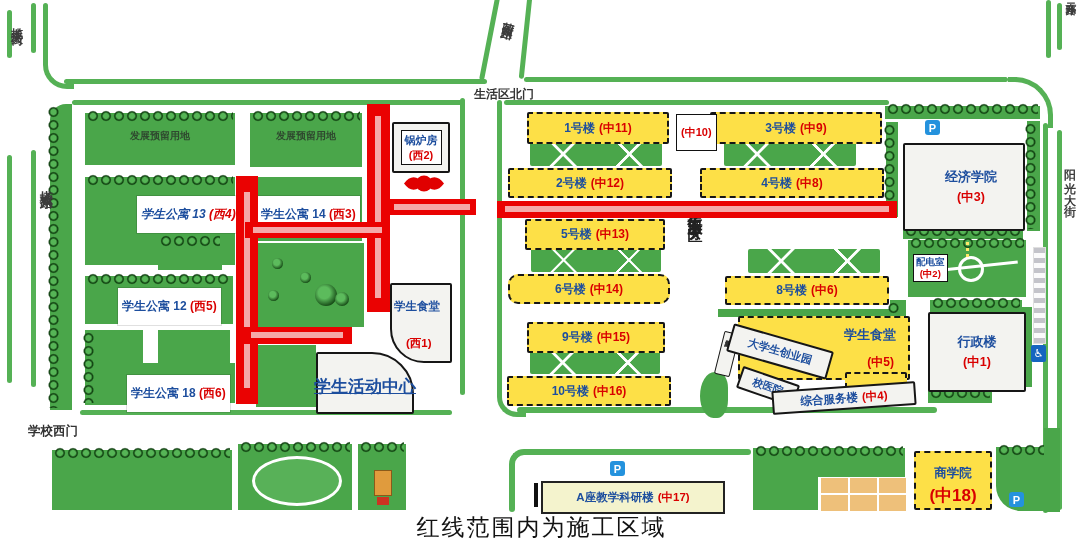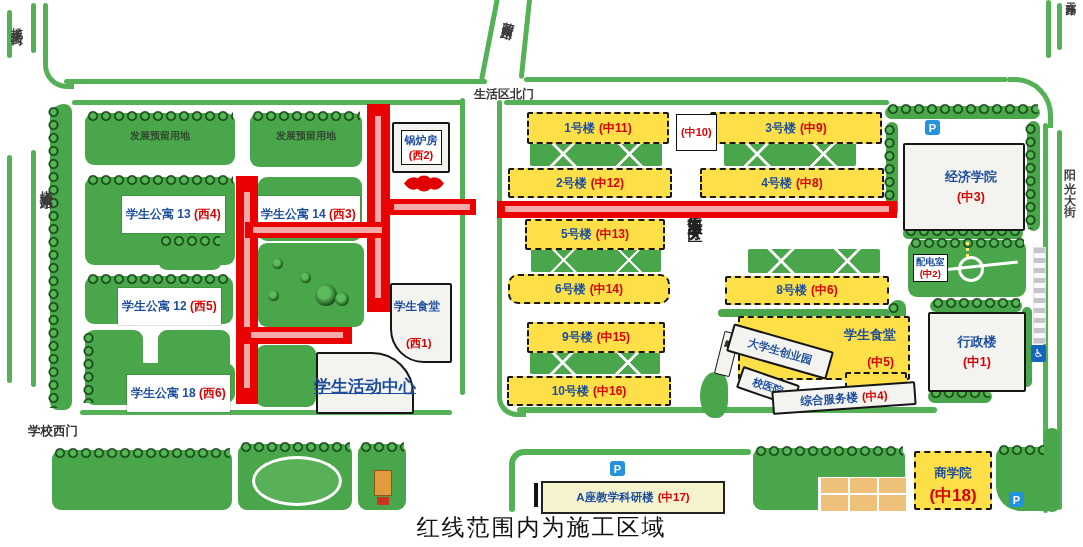--- a/index.html
+++ b/index.html
@@ -2,21 +2,21 @@
 <html><head>
 <meta charset="utf-8">
 <style>
   html,body{margin:0;padding:0;background:#fff;}
   #stage{position:relative;width:1083px;height:547px;background:#fff;overflow:hidden;
          font-family:"Liberation Sans","DejaVu Sans",sans-serif;}
   
   .rl{position:absolute;background:#55b155;border-radius:3px;z-index:1;}
   .curve{position:absolute;background:transparent;z-index:1;}
   
-  .lawn{position:absolute;background:#4aa64a;border-radius:9px;z-index:1;}
+  .lawn{position:absolute;background:#4aa64a;border-radius:0;z-index:1;}
   .tr-top::before{content:"";position:absolute;top:-4px;left:2px;right:2px;height:13px;
     background-image:radial-gradient(circle at 6px 7px,#56b556 2.5px,#0e3d0e 4.2px,rgba(0,0,0,0) 5.6px);
     background-size:13px 13px;background-repeat:repeat-x;}
   .tr-left::after{content:"";position:absolute;top:2px;bottom:2px;left:-3px;width:13px;
     background-image:radial-gradient(circle at 6.5px 6px,#56b556 2.5px,#0e3d0e 4.2px,rgba(0,0,0,0) 5.6px);
     background-size:13px 13px;background-repeat:repeat-y;}
   .tree{position:absolute;border-radius:50%;background:radial-gradient(circle at 42% 40%,#5cbb5c 32%,#0e3d0e 78%);z-index:2;}
   .reserved-txt{display:block;text-align:center;font-size:10px;font-weight:bold;color:#2f4a2f;padding-top:16px;}
   
   .dorm{position:absolute;background:#fde047;border:2px dashed #161616;z-index:3;border-radius:2px;
@@ -103,21 +103,21 @@
   <div class="tree" style="left:268px;top:290px;width:11px;height:11px;"></div>
   <div class="tree" style="left:315px;top:284px;width:22px;height:22px;"></div>
   <div class="tree" style="left:335px;top:292px;width:14px;height:14px;"></div>
   <div class="lawn tr-top" style="left:158px;top:238px;width:64px;height:32px;"></div>
   <div class="lawn tr-top" style="left:85px;top:276px;width:148px;height:48px;"></div>
   <div class="lawn tr-left" style="left:85px;top:330px;width:58px;height:75px;"></div>
   <div class="lawn" style="left:158px;top:330px;width:72px;height:42px;"></div>
   <div class="lawn" style="left:103px;top:363px;width:132px;height:40px;"></div>
   <div class="lawn" style="left:256px;top:345px;width:60px;height:62px;"></div>
 
-  <div class="apt" style="left:122px;top:196px;">
+  <div class="apt" style="left:137px;top:196px;font-style:italic;">
     <span class="bname">学生公寓 13</span>
     <span class="bcode">(西4)</span>
   </div>
   <div class="apt" style="left:257px;top:196px;">
     <span class="bname">学生公寓 14</span>
     <span class="bcode">(西3)</span>
   </div>
   <div class="apt" style="left:118px;top:288px;">
     <span class="bname">学生公寓 12</span>
     <span class="bcode">(西5)</span>

